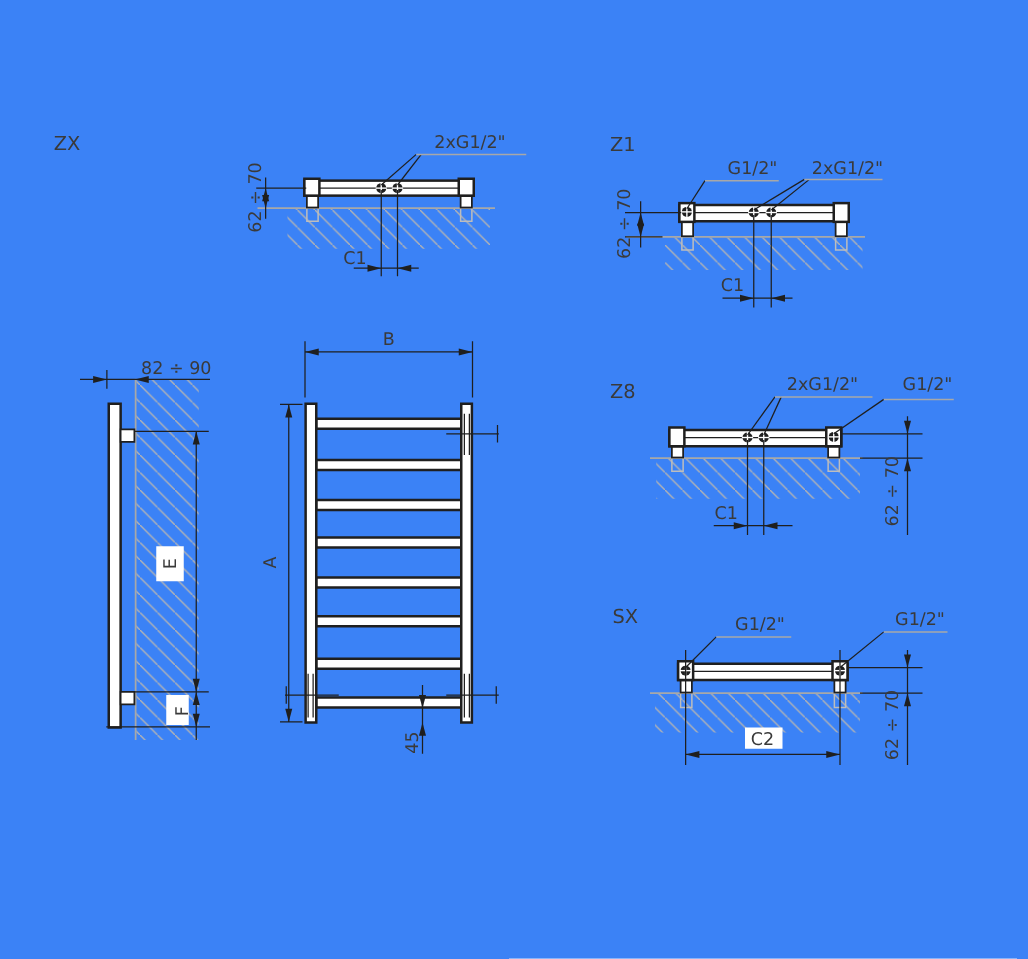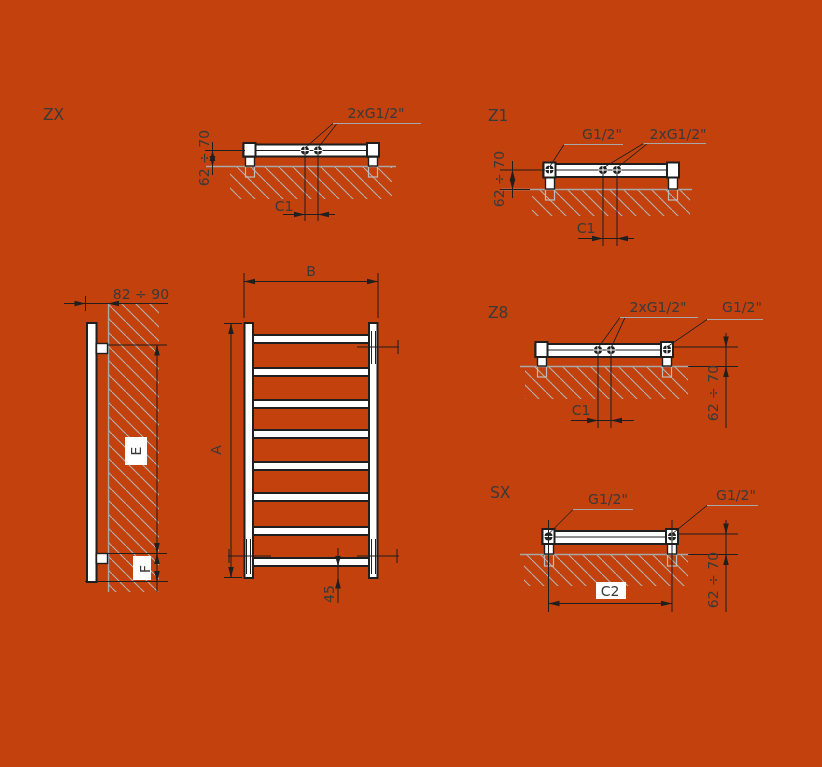--- a/index.html
+++ b/index.html
@@ -1,16 +1,16 @@
 <!DOCTYPE html>
 <html><head>
 <meta charset="utf-8">
 <style>
   html,body{margin:0;padding:0;background:#ffffff;}
-  .stage{position:relative;width:822px;height:767px;background:#c2410c;overflow:hidden;}
+  .stage{position:relative;width:822px;height:767px;background:#3b82f6;overflow:hidden;}
   svg{display:block;}
   .ln1{stroke:#1f1f1f;stroke-width:1;fill:none;}
   .wrect{fill:#ffffff;stroke:#1f1f1f;stroke-width:2;}
   .wrect1{fill:#ffffff;stroke:#1f1f1f;stroke-width:1.4;}
   .grey{stroke:#a8a8a8;stroke-width:1.4;fill:none;}
   .greyline{stroke:#a8a8a8;stroke-width:1.2;fill:none;}
   .ghost{fill:none;stroke:#bdbdbd;stroke-width:1.2;}
   .arr{fill:#1f1f1f;stroke:none;}
   .txt{font-family:"DejaVu Sans","Liberation Sans",sans-serif;font-size:14px;fill:#3a3a3a;}
   .vlabel{font-family:"DejaVu Sans","Liberation Sans",sans-serif;font-size:15.5px;fill:#3a3a3a;}

